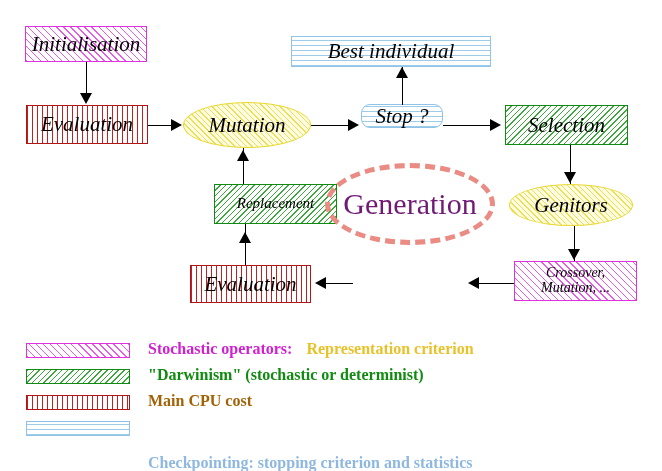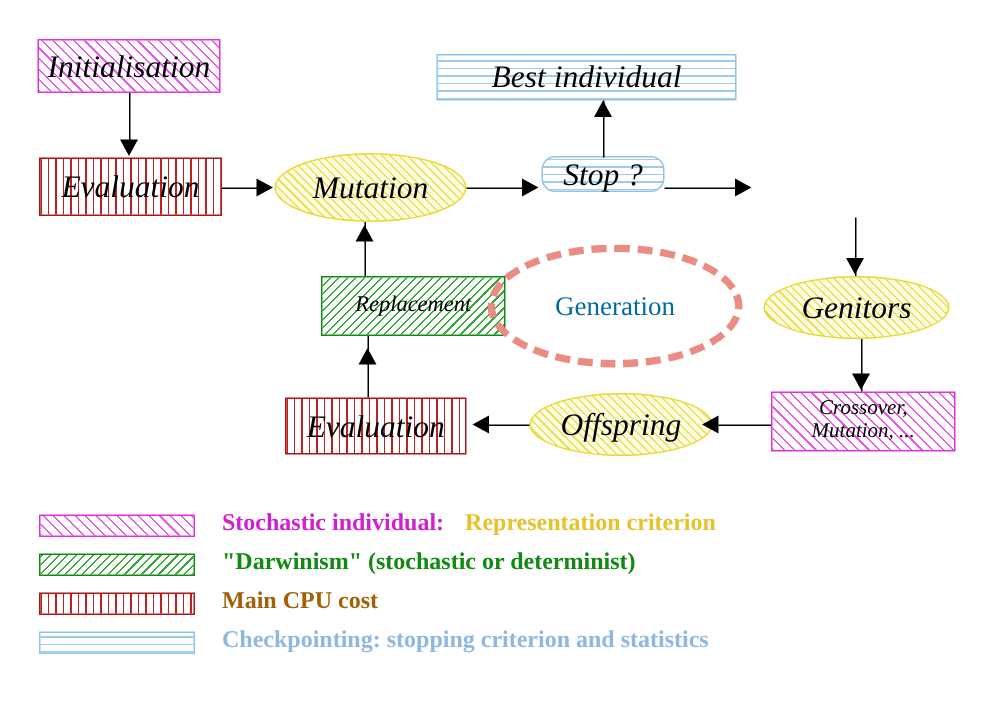--- a/index.html
+++ b/index.html
@@ -76,22 +76,22 @@
     position: absolute;
     box-sizing: border-box;
     border: 5px dashed #ea8b84;
     border-radius: 50%;
     background: transparent;
     display: flex;
     align-items: center;
     justify-content: center;
   }
   .gen-label {
-    color: #0369a1;
-    font-size: 18px;
+    color: #701a75;
+    font-size: 30px;
   }
 
   
   .edge { position: absolute; background: #000000; }
   .edge-h { height: 1px; }
   .edge-v { width: 1px; }
   .arrow { position: absolute; width: 0; height: 0; }
   .arrow-r { border-left: 11px solid #000; border-top: 6px solid transparent; border-bottom: 6px solid transparent; }
   .arrow-l { border-right: 11px solid #000; border-top: 6px solid transparent; border-bottom: 6px solid transparent; }
   .arrow-d { border-top: 11px solid #000; border-left: 6px solid transparent; border-right: 6px solid transparent; }
@@ -107,45 +107,45 @@
     border-width: 1px; border-style: solid;
   }
   .legend-text {
     position: absolute; left: 122px; top: 0;
     font-size: 16px; font-weight: bold; white-space: nowrap;
   }
   .lt-magenta { color: #d020d0; }
   .lt-gold    { color: #e8c22a; }
   .lt-green   { color: #108a10; }
   .lt-red     { color: #a16207; }
-  .lt-blue    { color: #8fb8e0; }
+  .lt-blue    { color: #8fb8e0; margin-top: 36px; }
   .lt-gap     { display: inline-block; width: 14px; }
 </style>
 </head>
 <body>
 
 <div id="canvas">
 
   <div class="node box fill-magenta" style="left:25px; top:26px; width:122px; height:36px; font-size:21px;">Initialisation</div>
 
   <div class="node box fill-red" style="left:26px; top:105px; width:122px; height:39px; font-size:21px;">Evaluation</div>
 
   <div class="node ellipse fill-yellow" style="left:183px; top:102px; width:128px; height:46px; font-size:21px;">Mutation</div>
 
   <div class="node box fill-blue" style="left:291px; top:36px; width:200px; height:31px; font-size:21px;">Best individual</div>
 
   <div class="node box rounded fill-blue" style="left:361px; top:104px; width:82px; height:24px; font-size:21px;">Stop ?</div>
 
+  <div class="node box fill-green" style="left:505px; top:105px; width:123px; height:40px; font-size:21px;">Selection</div>
 
   <div class="node box fill-magenta" style="left:514px; top:261px; width:123px; height:40px; font-size:14px;">Crossover,
 Mutation, ...</div>
 
   <div class="node ellipse fill-yellow" style="left:509px; top:184px; width:124px; height:42px; font-size:21px;">Genitors</div>
 
-  <div class="node ellipse fill-yellow" style="left:353px; top:262px; width:122px; height:42px; font-size:21px;">Offspring</div>
 
   <div class="node box fill-red" style="left:190px; top:265px; width:121px; height:38px; font-size:21px;">Evaluation</div>
 
   <div class="node box fill-green" style="left:186px; top:184px; width:123px; height:40px; font-size:15px;margin-left:28px;">Replacement</div>
 
   <div class="gen-ellipse" style="left:325px; top:163px; width:170px; height:82px;">
     <span class="gen-label">Generation</span>
   </div>
 
   <div class="edge edge-v" style="left:86px; top:62px; height:33px;"></div>
@@ -179,21 +179,21 @@
   <div class="arrow arrow-u" style="left:239px; top:232px;"></div>
 
   <div class="edge edge-v" style="left:243px; top:148px; height:36px;"></div>
   <div class="arrow arrow-u" style="left:237px; top:150px;"></div>
 
   <div id="legend">
 
     <div class="legend-row" style="top:4px;">
       <div class="swatch fill-magenta"></div>
       <div class="legend-text">
-        <span class="lt-magenta">Stochastic individual:</span><span class="lt-gap"></span><span class="lt-gold">Representation criterion</span>
+        <span class="lt-magenta">Stochastic operators:</span><span class="lt-gap"></span><span class="lt-gold">Representation criterion</span>
       </div>
     </div>
 
     <div class="legend-row" style="top:30px;">
       <div class="swatch fill-green"></div>
       <div class="legend-text lt-green">"Darwinism" (stochastic or determinist)</div>
     </div>
 
     <div class="legend-row" style="top:56px;">
       <div class="swatch fill-red"></div>

